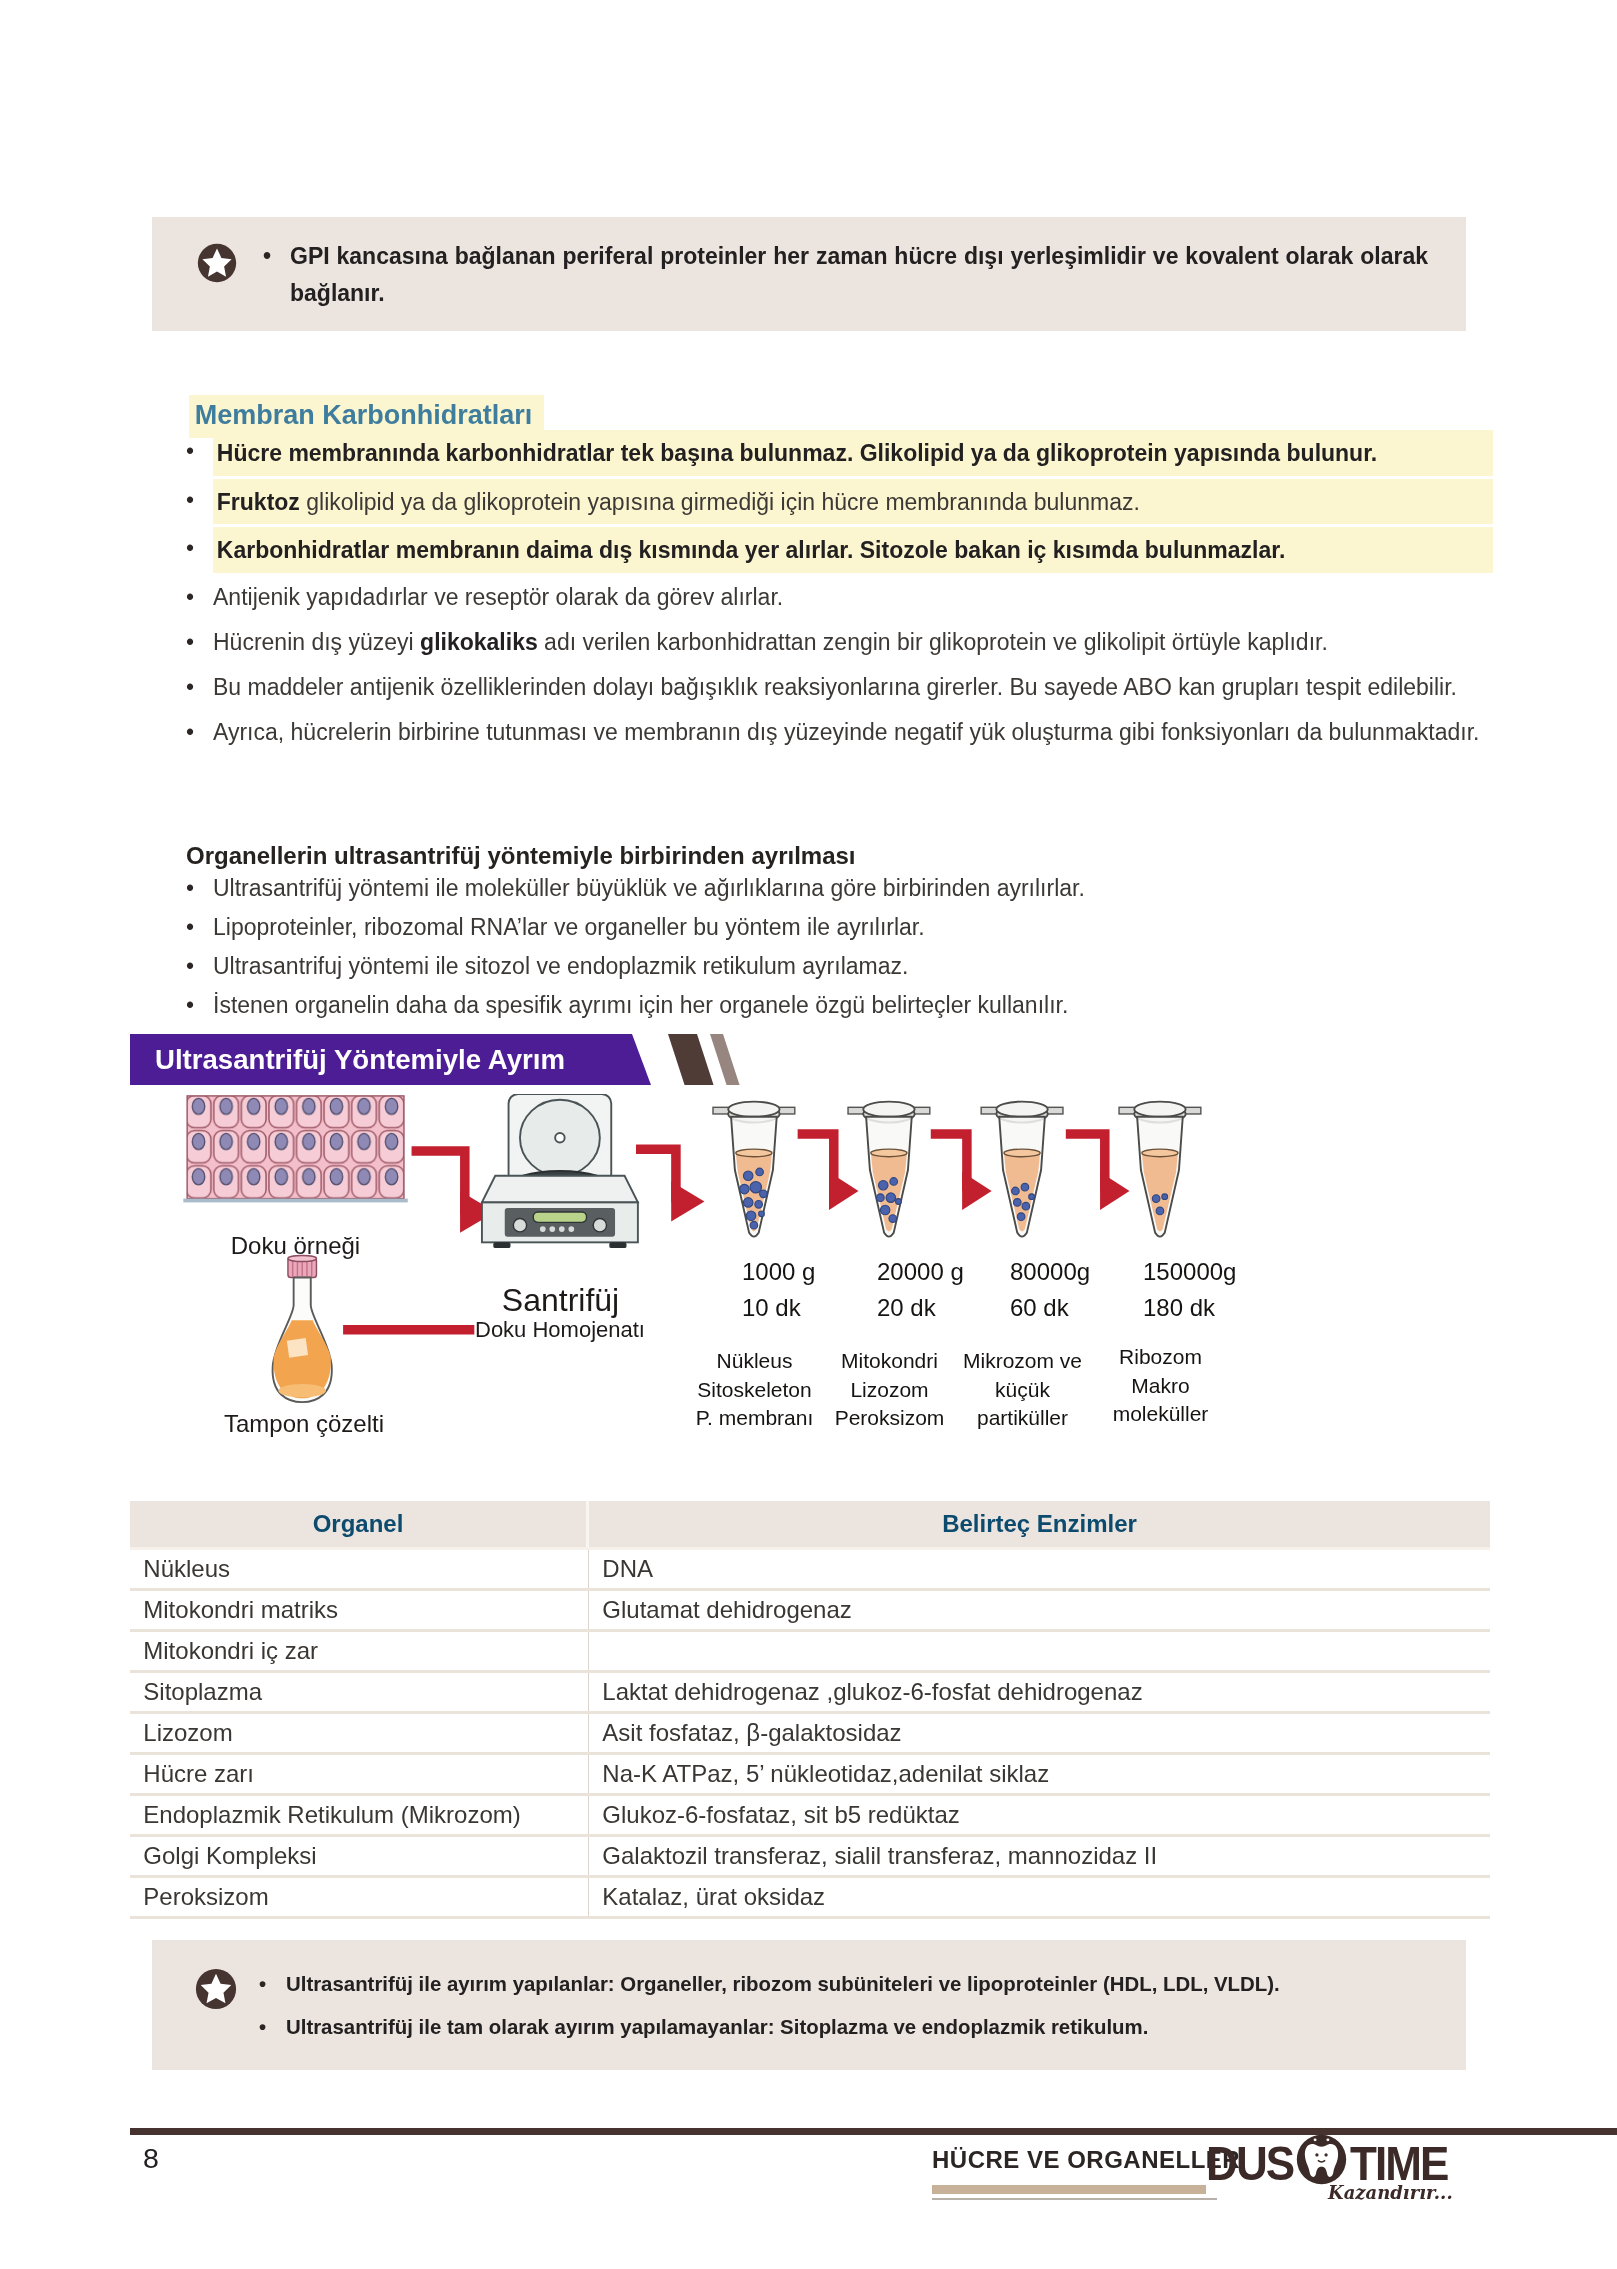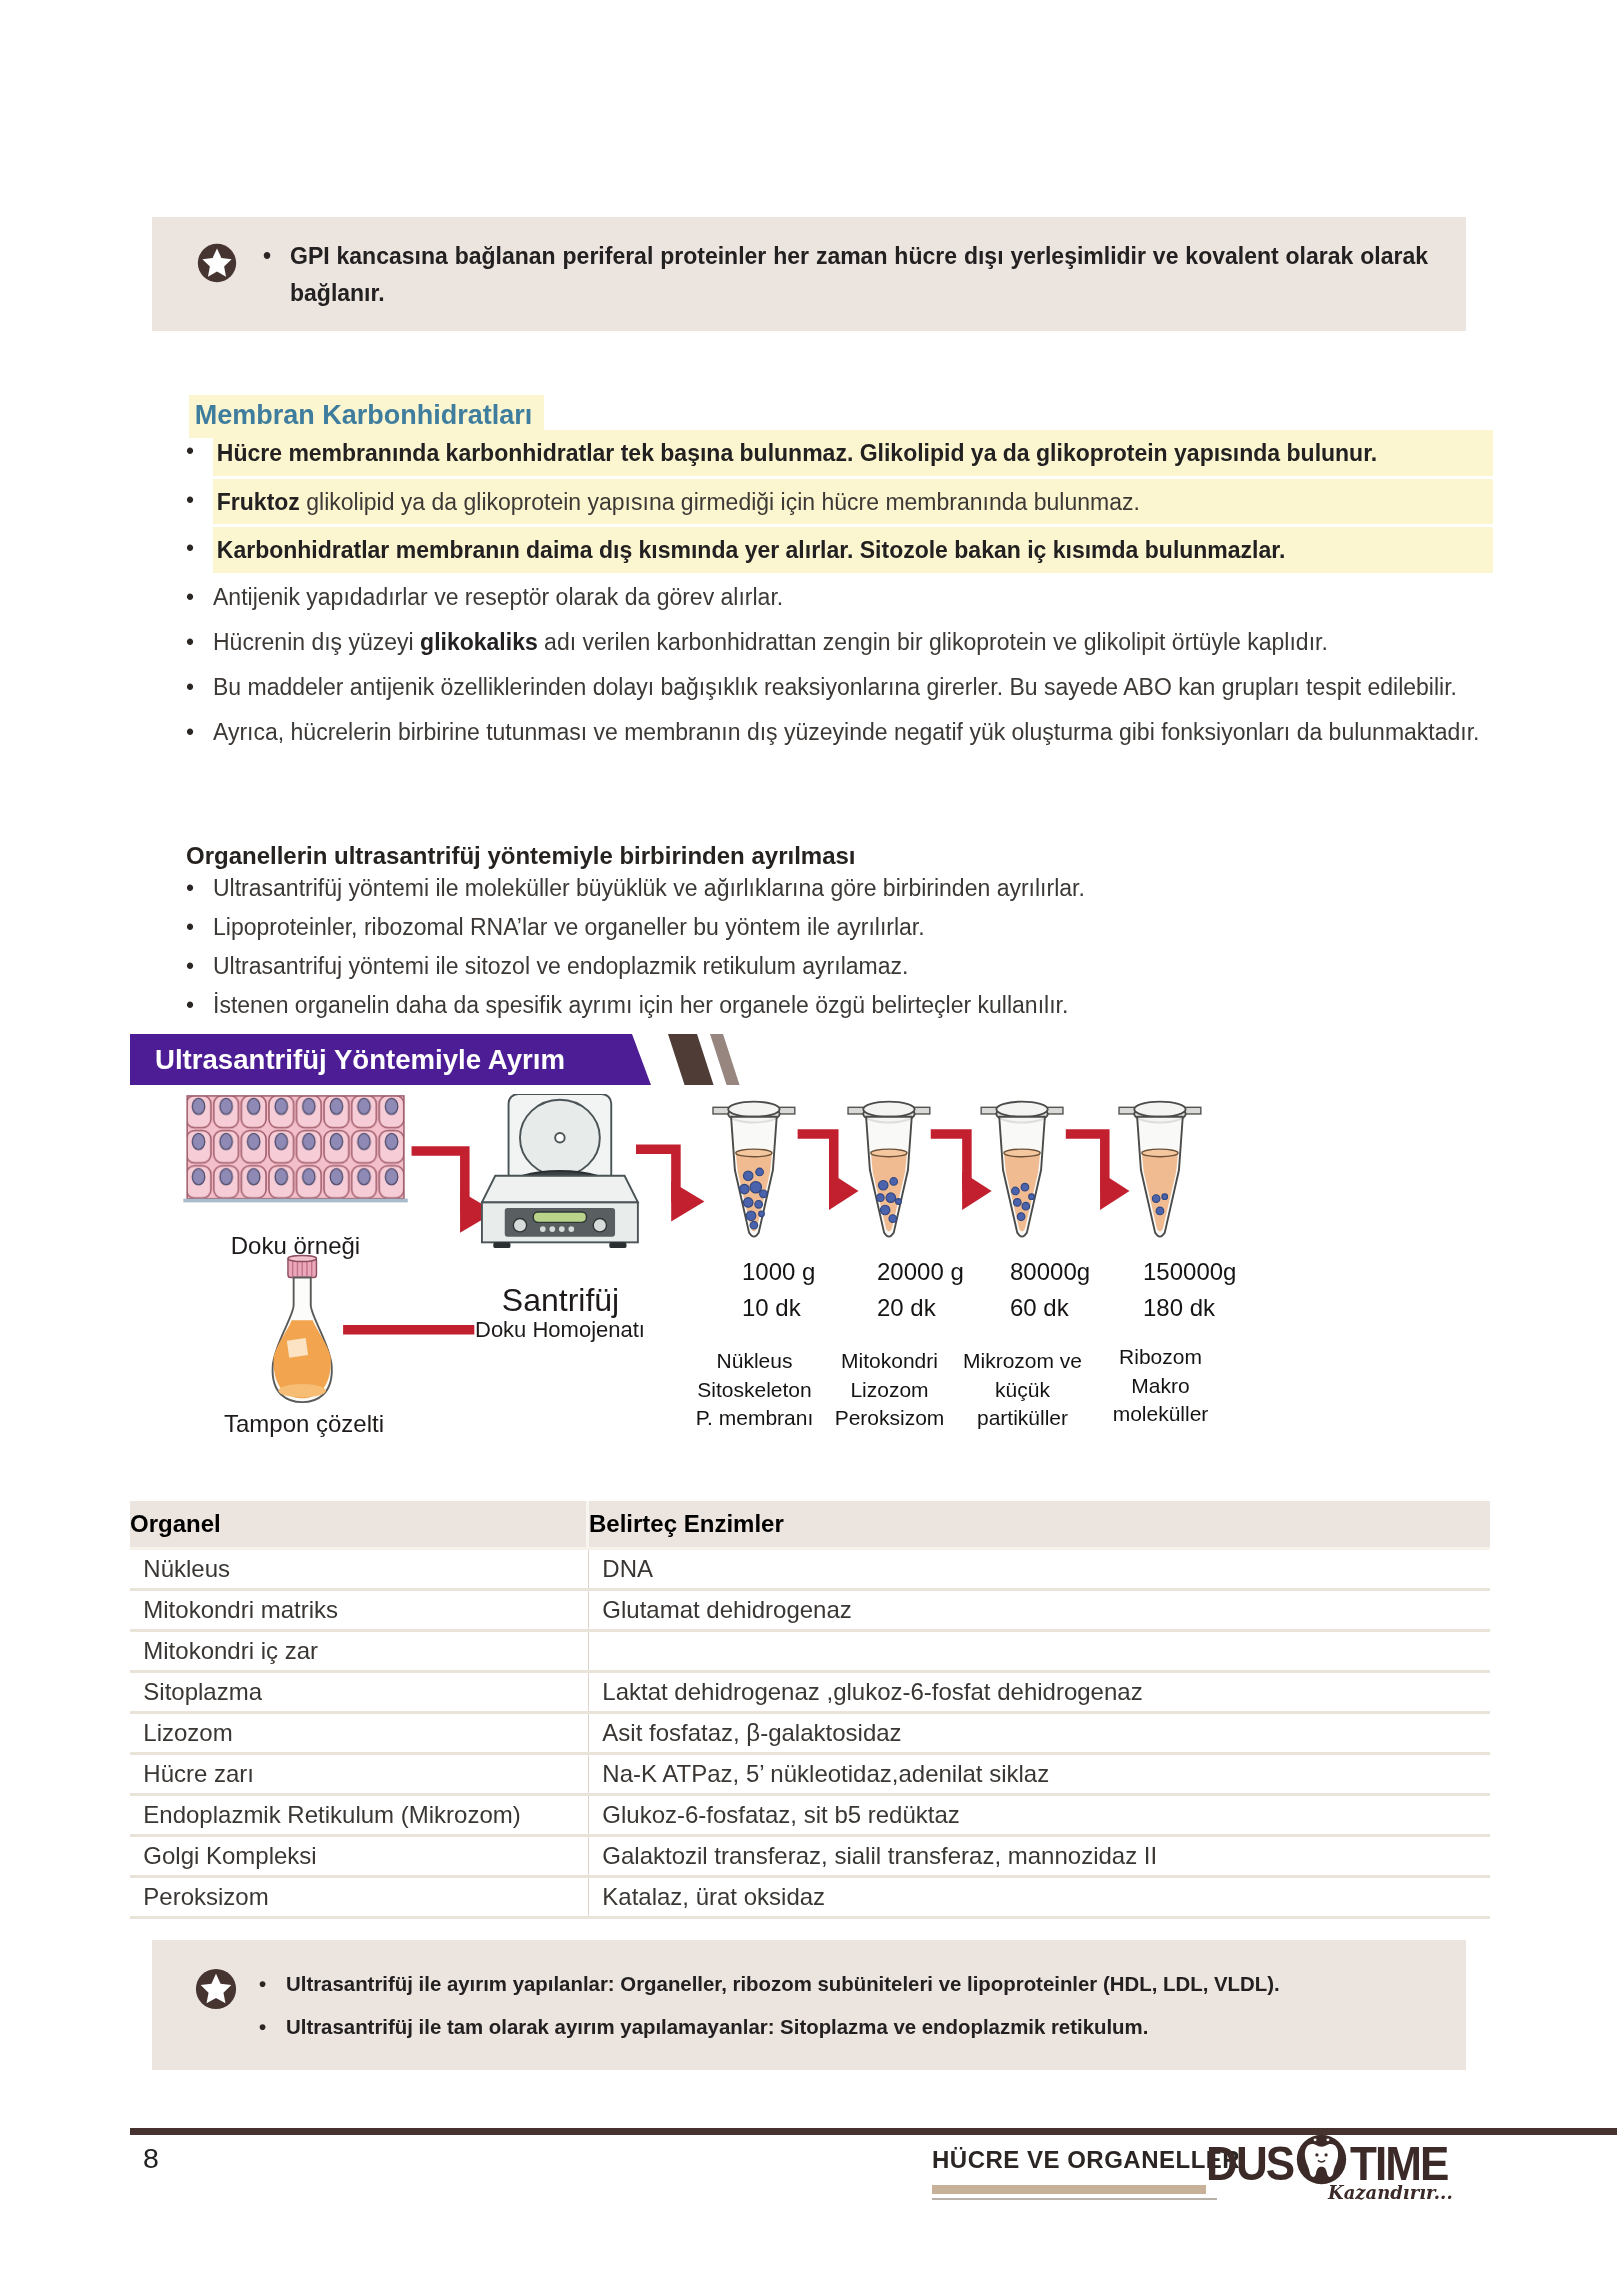--- a/index.html
+++ b/index.html
@@ -45,21 +45,21 @@
   .lbl-tissue{left:57px;top:114px;width:217px;text-align:center;font-size:24px;margin-top:24px;}
   .lbl-buffer{left:86px;top:316px;width:176px;text-align:center;font-size:24px;}
   .lbl-device{left:352px;top:188px;width:157px;text-align:center;font-size:32px;}
   .lbl-homog{left:312px;top:223px;width:236px;text-align:center;font-size:22px;}
   .step-g{position:absolute;top:160px;width:124px;font-size:24px;line-height:36px;text-align:left;color:#161413;margin-left:20px;}
   .step-contents{position:absolute;top:253px;width:143px;font-size:21px;line-height:28.5px;text-align:center;color:#161413;}
 
   
   .m-table{position:absolute;left:130px;top:1501px;width:1360px;font-size:24px;color:#3a3633;}
   .t-head{display:grid;grid-template-columns:459px 1fr;background:#ece4de;border-bottom:3.8px solid #f6f1ea;}
-  .t-hcell{font-weight:bold;color:#000000;text-align:left;line-height:46px;height:46px;}
+  .t-hcell{font-weight:bold;color:#0c4a6e;text-align:center;line-height:46px;height:46px;}
   .t-hcell.c0{border-right:3.8px solid #f9f6f1;}
   .t-row{display:grid;grid-template-columns:459px 1fr;background:#fff;border-bottom:3.8px solid #eae3da;}
   .t-cell{display:flex;align-items:center;min-height:38px;padding:4.8px 11.4px 4.8px 13.3px;box-sizing:border-box;}
   .t-cell.c0{border-right:1.9px solid #ddd5cb;}
   .t-cell.c1{padding-right:95px;}
 
   
   .f-line{position:absolute;left:130px;top:2128px;width:1488px;height:6.7px;background:#46332f;}
   .f-num{position:absolute;left:143px;top:2142px;font-size:28.5px;color:#232021;}
   .f-section{position:absolute;left:932px;top:2146px;font-size:24px;font-weight:bold;color:#2b2624;letter-spacing:0.5px;}

